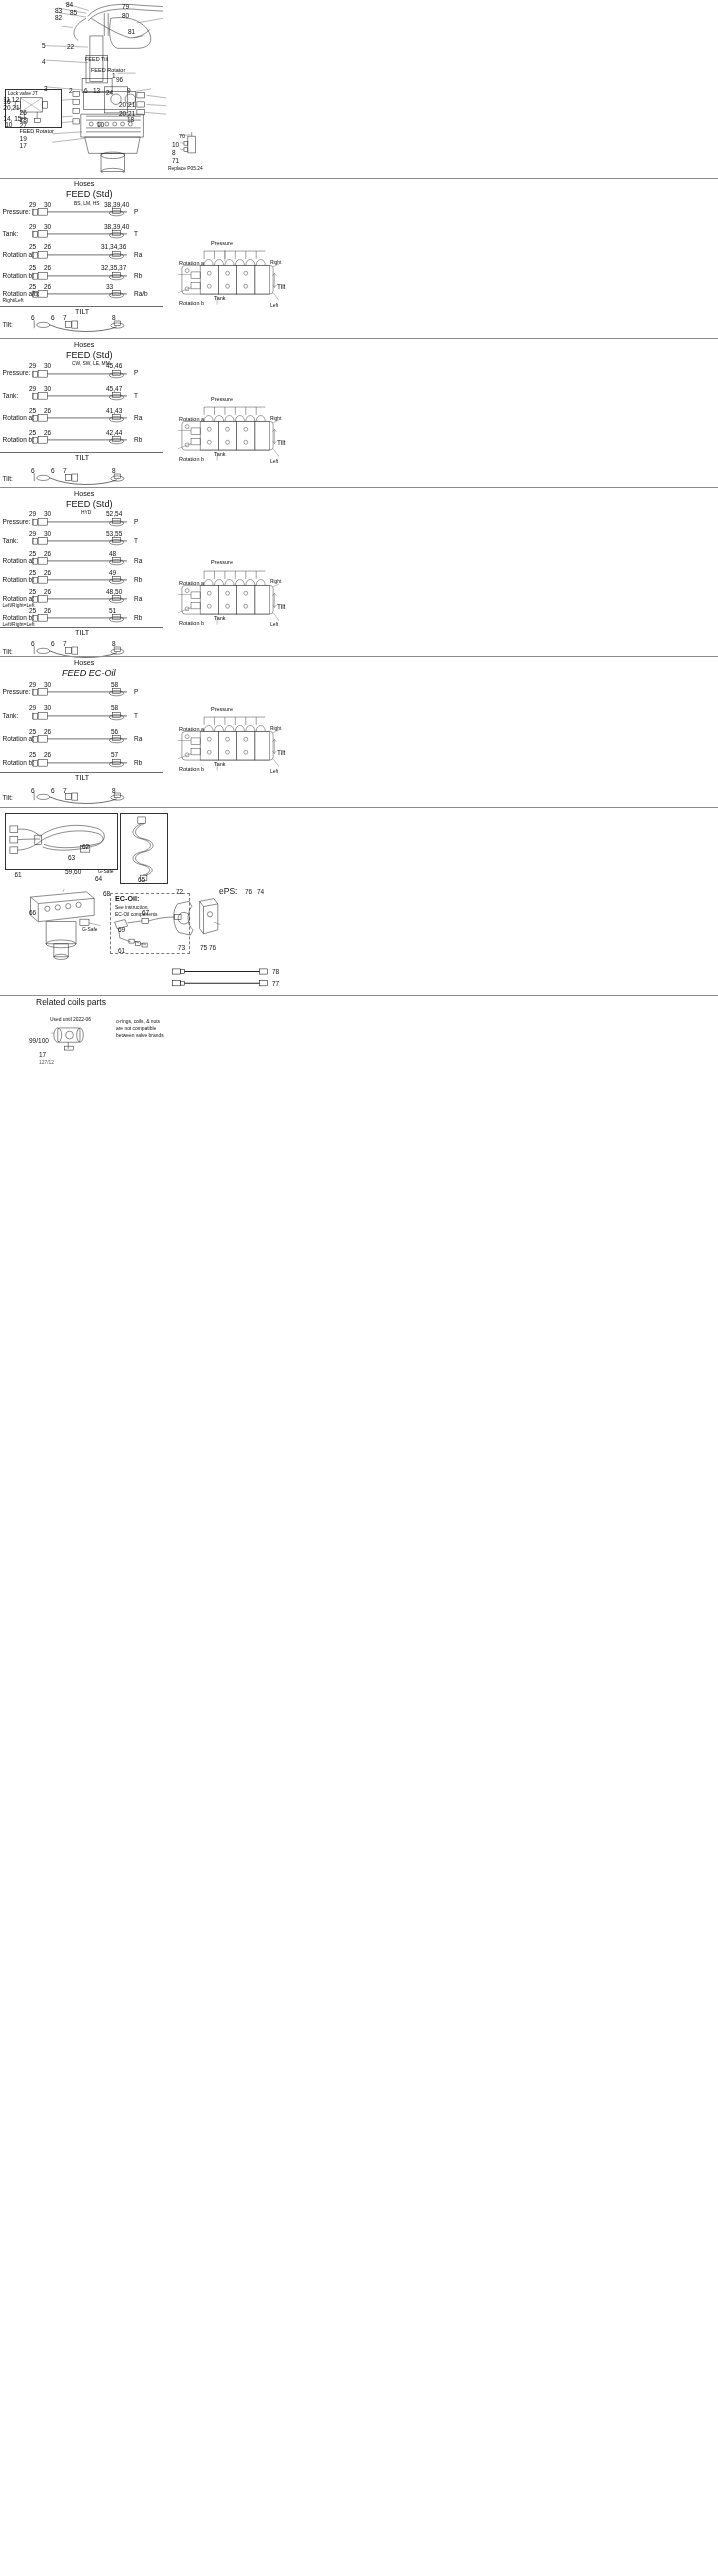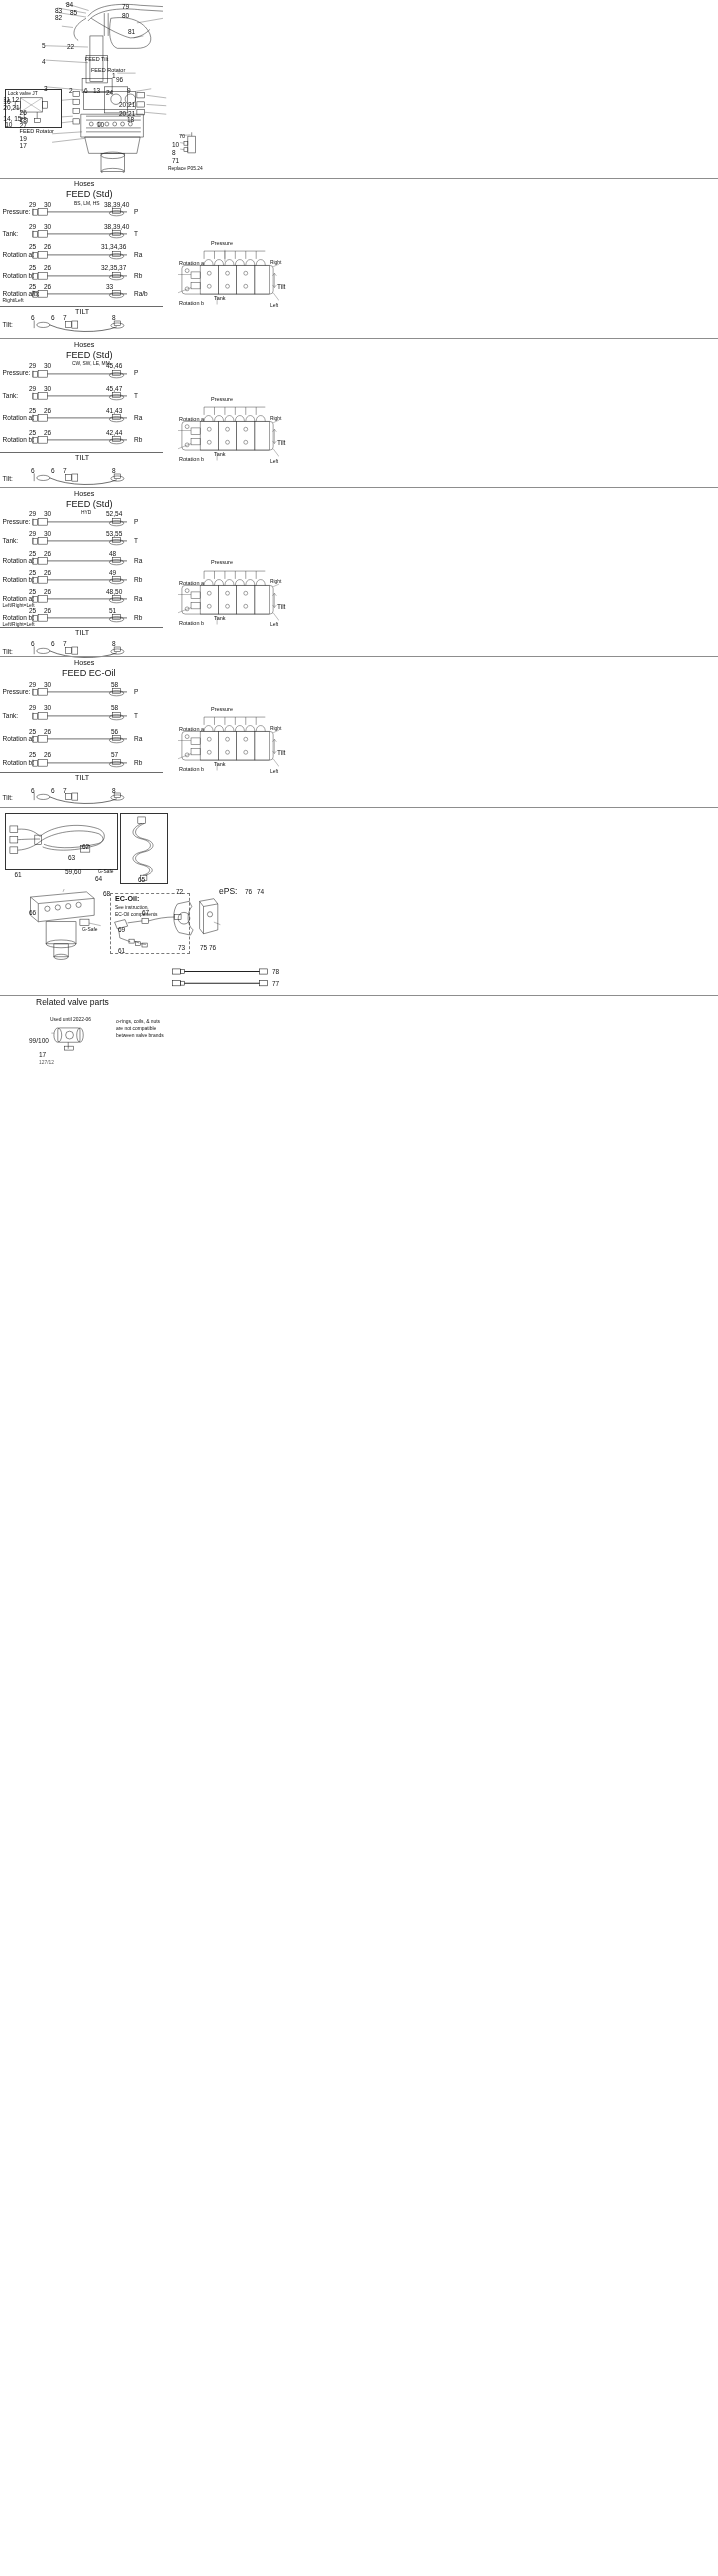--- a/index.html
+++ b/index.html
@@ -668,21 +668,21 @@
   <div class="lbl sm" style="left:179px;top:580px;">Rotation a</div>
   <div class="lbl sm" style="left:179px;top:620px;">Rotation b</div>
   <div class="lbl sm" style="left:214px;top:615px;">Tank</div>
   <div class="lbl" style="left:277px;top:603px;">Tilt</div>
   <div class="lbl xs" style="left:270px;top:578px;">Right</div>
   <div class="lbl xs" style="left:270px;top:621px;">Left</div>
 
   <div class="sec-hr" style="left:0;top:656px;width:718px;"></div>
 
   <div class="ttl2" style="left:74px;top:659px;">Hoses</div>
-  <div class="ttl" style="left:62px;top:668px;">FEED EC-Oil</div>
+  <div class="ttl" style="left:62px;top:668px;font-style:italic;">FEED EC-Oil</div>
 
   <div class="lbl" style="left:2.6px;top:688px;">Pressure:</div>
   <div class="lbl" style="left:29px;top:681px;">29</div>
   <div class="lbl" style="left:44px;top:681px;">30</div>
   <div class="lbl" style="left:111px;top:681px;">58</div>
   <div class="lbl" style="left:134px;top:688px;">P</div>
   <div class="svgwrap" style="left:29px;top:686px;">
     <svg width="98" height="11.8" viewBox="0 0 150 18">
         <g fill="none" stroke="#222" stroke-width="0.8">
       <path d="M6 4 L6 14"></path>
@@ -944,21 +944,21 @@
         <path d="M22 28 L138 28" stroke-width="1.6"></path>
         <rect x="138" y="24" width="12" height="8"></rect>
       </g>
     </svg>
   </div>
   <div class="lbl" style="left:272px;top:968px;">78</div>
   <div class="lbl" style="left:272px;top:980px;">77</div>
 
   <div class="sec-hr" style="left:0;top:995px;width:718px;"></div>
 
-  <div class="ttl" style="left:36px;top:997px;font-size:8.5px;">Related valve parts</div>
+  <div class="ttl" style="left:36px;top:997px;font-size:8.5px;">Related coils parts</div>
   <div class="lbl xs" style="left:50px;top:1016px;">Used until 2022-06</div>
   <div class="svgwrap" style="left:46px;top:1024px;">
     <svg width="51" height="27.4" viewBox="0 0 78 42">
       <g fill="none" stroke="#222" stroke-width="0.8">
         <rect x="18" y="6" width="34" height="22" rx="3"></rect>
         <ellipse cx="18" cy="17" rx="6" ry="11"></ellipse>
         <ellipse cx="52" cy="17" rx="5" ry="11"></ellipse>
         <circle cx="36" cy="17" r="6"></circle>
         <path d="M34 28 L34 38"></path>
           <rect x="28" y="34" width="14" height="6"></rect>

